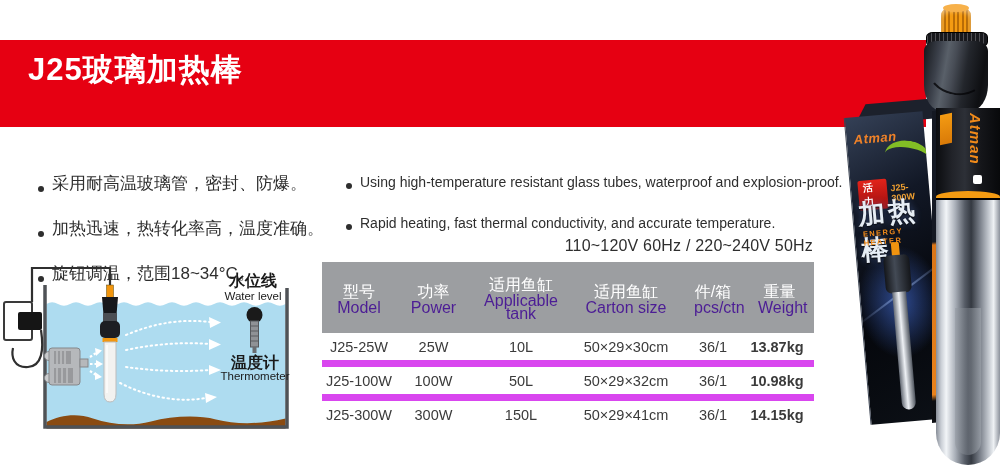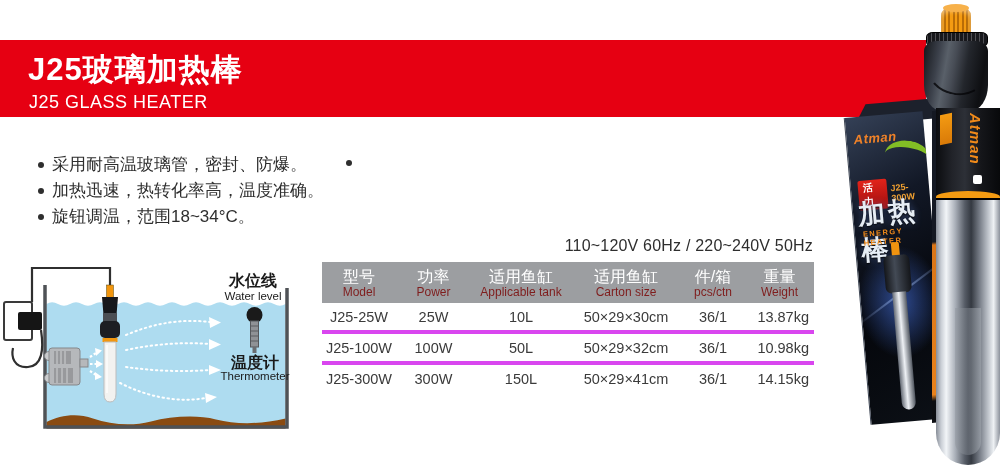--- a/index.html
+++ b/index.html
@@ -1,48 +1,48 @@
 <!DOCTYPE html>
 <html><head>
 <meta charset="utf-8">
 <style>
   html,body{margin:0;padding:0;background:#fff;}
   #stage{position:relative;width:1000px;height:468px;background:#fff;overflow:hidden;
          font-family:"Liberation Sans",sans-serif;color:#333;}
 
   
-  .banner{position:absolute;left:0;top:40px;width:926px;height:77px;background:#e60012;z-index:1;}
+  .banner{position:absolute;left:0;top:40px;width:926px;height:87px;background:#e60012;z-index:1;}
   .banner .title-cn{position:absolute;left:28px;top:9px;font-size:31px;font-weight:bold;color:#fff;letter-spacing:1px;}
   .banner .title-en{position:absolute;left:29px;top:52px;font-size:18px;color:#fff;letter-spacing:.5px;}
 
   
   ul.feat{list-style:none;margin:0;padding:0;position:absolute;}
-  ul.feat li{display:flex;align-items:flex-start;}
+  ul.feat li{display:flex;align-items:center;margin-top:19px;}
   ul.feat .dot{flex:0 0 auto;width:6px;height:6px;border-radius:50%;background:#2e2e2e;margin-right:8px;}
   .feat-cn{left:38px;top:152px;width:300px;}
   .feat-cn li{font-size:17px;line-height:26px;color:#2e2e2e;}
   .feat-cn .dot{margin-top:10px;}
   .feat-en{left:346px;top:152px;width:500px;}
   .feat-en li{font-size:14px;line-height:22px;color:#2e2e2e;}
   .feat-en .dot{margin-top:8px;width:5px;height:5px;}
 
   
   .voltage{position:absolute;left:322px;top:237px;width:491px;text-align:right;
            font-size:16px;color:#2e2e2e;letter-spacing:.2px;}
 
   
   .spec-wrap{position:absolute;left:322px;top:262px;width:492px;}
   table.spec{border-collapse:collapse;width:492px;table-layout:fixed;}
-  table.spec th{background:#9c9ea1;height:41px;padding:0;vertical-align:middle;font-weight:normal;}
+  table.spec th{background:#9c9ea1;height:41px;padding:13px;vertical-align:middle;font-weight:normal;}
   table.spec th .hcn{font-size:16px;color:#fff;line-height:19px;}
-  table.spec th .hen{font-size:12px;color:#7f1d1d;line-height:13px;}
+  table.spec th .hen{font-size:16px;color:#4c1d95;line-height:13px;}
   table.spec td{height:27px;font-size:14.5px;color:#3b3b3b;text-align:center;
-                border-bottom:4px solid #d946ef;padding:0;}
+                border-bottom:7px solid #d946ef;padding:0;}
   table.spec tr:last-child td{border-bottom:none;}
-  table.spec td.num-right{text-align:right;padding-right:5px;}
+  table.spec td.num-right{padding-right:5px;font-weight:bold;}
 
   
   .diagram{position:absolute;left:0;top:255px;width:320px;height:213px;z-index:1;}
   .diagram text{font-family:"Liberation Sans",sans-serif;}
 
   
   .photo{position:absolute;left:852px;top:0;width:148px;height:468px;z-index:5;}
   .photo *{position:absolute;}
   .box-lid{left:8px;top:101px;width:88px;height:20px;background:#1c212c;
            transform:rotate(-5deg) skewX(-32deg);}
@@ -99,41 +99,45 @@
   .label-band .wave{left:0;right:0;bottom:0;height:7px;background:#f49b12;
                     border-radius:100% 100% 0 0/160% 160% 0 0;}
 </style>
 </head>
 <body>
 
 <div id="stage">
 
   <div class="banner">
     <div class="title-cn">J25玻璃加热棒</div>
-    <div class="title-en">J25 GLASS HEATER</div>
   </div>
 
   <ul class="feat feat-cn">
     <li>
         <span class="dot"></span>
         <span>采用耐高温玻璃管，密封、防爆。</span>
       </li>
     <li>
         <span class="dot"></span>
         <span>加热迅速，热转化率高，温度准确。</span>
       </li>
     <li>
         <span class="dot"></span>
         <span>旋钮调温，范围18~34°C。</span>
       </li>
   </ul>
 
   <ul class="feat feat-en">
     <li>
         <span class="dot"></span>
+        <span>Using high-temperature resistant glass tubes, waterproof and explosion-proof.</span>
+      </li>
+    <li>
+        <span class="dot"></span>
+        <span>Rapid heating, fast thermal conductivity, and accurate temperature.</span>
       </li>
   </ul>
 
   <div class="voltage">110~120V 60Hz / 220~240V 50Hz</div>
 
   <div class="spec-wrap">
     <table class="spec">
       <colgroup>
         <col style="width:74px">
           <col style="width:75px">

